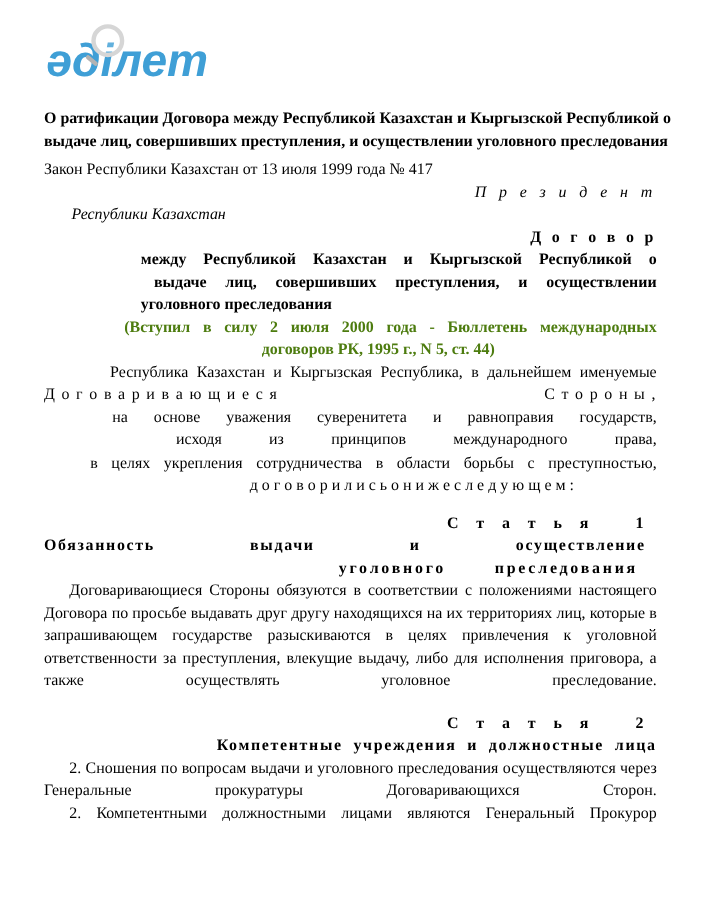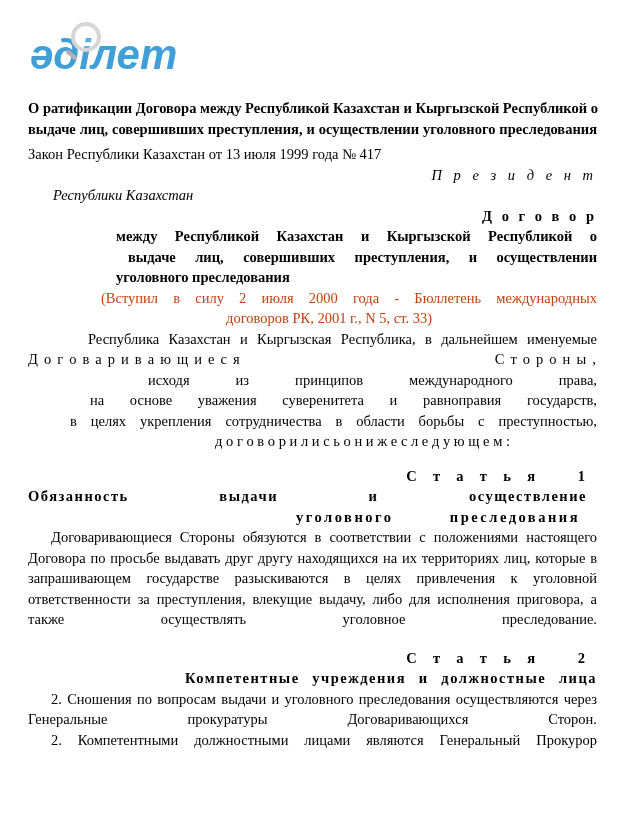--- a/index.html
+++ b/index.html
@@ -1,32 +1,32 @@
 <!DOCTYPE html>
 <html><head>
 <meta charset="utf-8">
 <style>
   html,body{margin:0;padding:0;background:#ffffff;}
-  .page{width:640px;height:828px;box-sizing:border-box;padding:30px 43px 0 28px;
+  .page{width:640px;height:828px;box-sizing:border-box;padding:30px 43px 0 40px;
         font-family:"Liberation Serif","DejaVu Serif",serif;font-size:14.5px;
         line-height:20.5px;color:#000;overflow:hidden;background:#ffffff;}
   
   .logo{position:relative;display:inline-block;margin:0 0 8px 2px;
         font-family:"Liberation Sans","DejaVu Sans",sans-serif;
         font-style:italic;font-weight:bold;font-size:42px;line-height:50px;
         color:#3f9fd6;}
   .logo .glyph-i{position:relative;display:inline-block;}
   .logo .glyph-i::before{content:"";position:absolute;left:-8px;top:-8px;width:22px;height:22px;
         border:4px solid #d6d6d6;border-radius:50%;background:rgba(255,255,255,0.18);}
   .logo .glyph-i::after{content:"";position:absolute;left:-14px;top:23px;width:13px;height:4px;
         background:#b3b3b3;border-radius:2px;transform:rotate(40deg);}
   
   .b{font-weight:bold;}
   .it{font-style:italic;}
-  .red{color:#c2410c;}
+  .red{color:#4d7c0f;font-weight:bold;}
   .ln{white-space:nowrap;}
   .jl{text-align:justify;text-align-last:justify;}
   .right{text-align:right;}
   .flow{text-align:justify;}
   .flowj{text-align:justify;text-align-last:justify;}
   .flex{display:flex;justify-content:space-between;}
   .sp3{letter-spacing:3px;}
   .sp15{letter-spacing:1.5px;}
   .sp25{letter-spacing:2.5px;}
   .sp4{letter-spacing:4px;font-style:italic;}
@@ -60,32 +60,32 @@
   <div class="b">
     <div class="ln right sp3">Д&nbsp;о&nbsp;г&nbsp;о&nbsp;в&nbsp;о&nbsp;р</div>
     <div class="ln jl" style="margin-left:88px;">между Республикой Казахстан и Кыргызской Республикой о</div>
     <div class="ln jl" style="margin-left:100px;">выдаче лиц, совершивших преступления, и осуществлении</div>
     <div class="ln" style="margin-left:88px;">уголовного преследования</div>
   </div>
 
   
   <div class="red">
     <div class="ln jl" style="margin-left:73px;">(Вступил в силу 2 июля 2000 года - Бюллетень международных</div>
-    <div class="ln" style="margin-left:198px;">договоров РК, 2001 г., N 5, ст. 33)</div>
+    <div class="ln" style="margin-left:198px;">договоров РК, 1995 г., N 5, ст. 44)</div>
   </div>
 
   
   <div>
     <div class="ln jl" style="margin-left:60px;">Республика Казахстан и Кыргызская Республика, в дальнейшем именуемые</div>
     <div class="flex sp12">
       <span>Д&nbsp;о&nbsp;г&nbsp;о&nbsp;в&nbsp;а&nbsp;р&nbsp;и&nbsp;в&nbsp;а&nbsp;ю&nbsp;щ&nbsp;и&nbsp;е&nbsp;с&nbsp;я</span>
       <span>С&nbsp;т&nbsp;о&nbsp;р&nbsp;о&nbsp;н&nbsp;ы&nbsp;,</span>
     </div>
+    <div class="ln jl" style="margin-left:62px;">на основе уважения суверенитета и равноправия государств,</div>
     <div class="ln jl" style="margin-left:120px;">исходя из принципов международного права,</div>
-    <div class="ln jl" style="margin-left:62px;">на основе уважения суверенитета и равноправия государств,</div>
     <div class="ln jl" style="margin-left:42px;">в целях укрепления сотрудничества в области борьбы с преступностью,</div>
     <div class="ln jl" style="margin-left:187px;margin-right:87px;">д&nbsp;о&nbsp;г&nbsp;о&nbsp;в&nbsp;о&nbsp;р&nbsp;и&nbsp;л&nbsp;и&nbsp;с&nbsp;ь о н&nbsp;и&nbsp;ж&nbsp;е&nbsp;с&nbsp;л&nbsp;е&nbsp;д&nbsp;у&nbsp;ю&nbsp;щ&nbsp;е&nbsp;м&nbsp;:</div>
   </div>
 
   
   <div class="b" style="margin-top:14px;">
     <div class="ln right sp3" style="margin-right:9px;">С&nbsp;&nbsp;т&nbsp;&nbsp;а&nbsp;&nbsp;т&nbsp;&nbsp;ь&nbsp;&nbsp;я&nbsp;&nbsp;&nbsp;&nbsp;&nbsp;&nbsp;1</div>
     <div class="ln jl sp15" style="margin-right:10px;">Обязанность выдачи и осуществление</div>
     <div class="ln jl sp25" style="margin-left:268px;margin-right:17px;">уголовного преследования</div>
   </div>

